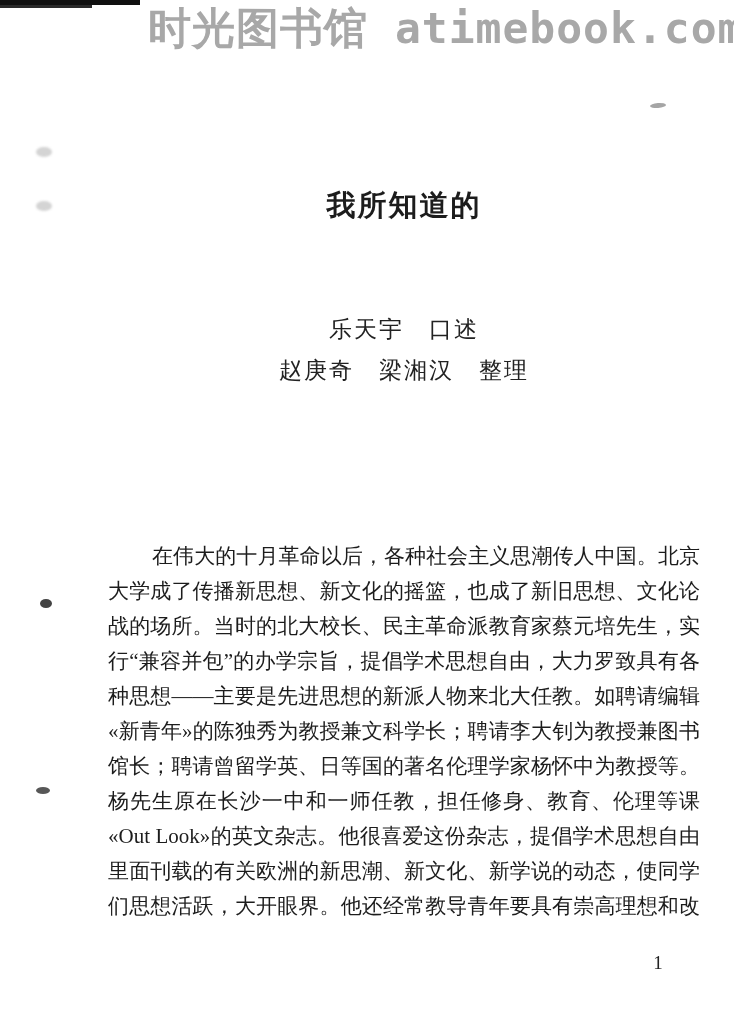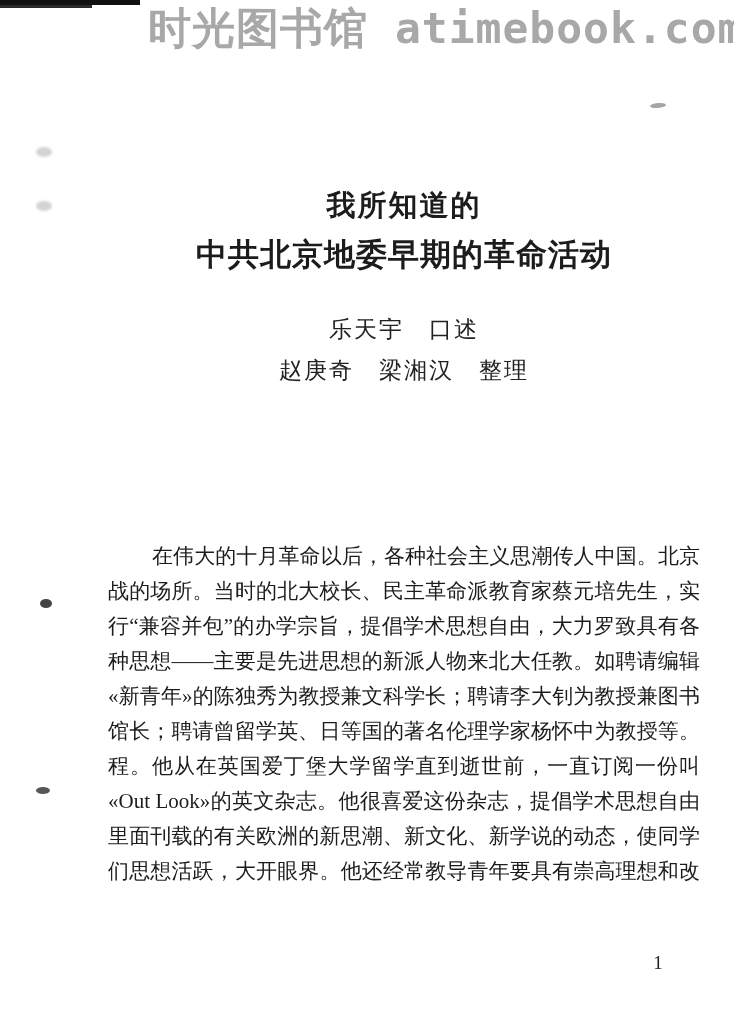--- a/index.html
+++ b/index.html
@@ -63,34 +63,34 @@
   <div class="artifact strip-b"></div>
   <div class="artifact speck speck-1"></div>
   <div class="artifact speck speck-2"></div>
   <div class="artifact speck speck-3"></div>
   <div class="artifact speck speck-4"></div>
   <div class="artifact speck speck-5"></div>
 
   <div class="watermark" style="color:#a8a8a8;">时光图书馆 atimebook.com</div>
 
   <div class="center-col title1">我所知道的</div>
-  <div class="center-col title2">中共北京地委早期的革命活动</div>
 
   <div class="center-col byline byline1">乐天宇　口述</div>
   <div class="center-col byline byline2">赵庚奇　梁湘汉　整理</div>
 
 
   <div class="body-text">
     <div class="body-line indent">在伟大的十月革命以后，各种社会主义思潮传人中国。北京</div>
+    <div class="body-line">大学成了传播新思想、新文化的摇篮，也成了新旧思想、文化论</div>
     <div class="body-line">战的场所。当时的北大校长、民主革命派教育家蔡元培先生，实</div>
     <div class="body-line">行“兼容并包”的办学宗旨，提倡学术思想自由，大力罗致具有各</div>
     <div class="body-line">种思想——主要是先进思想的新派人物来北大任教。如聘请编辑</div>
     <div class="body-line">«新青年»的陈独秀为教授兼文科学长；聘请李大钊为教授兼图书</div>
     <div class="body-line">馆长；聘请曾留学英、日等国的著名伦理学家杨怀中为教授等。</div>
-    <div class="body-line">程。他从在英国爱丁堡大学留学直到逝世前，一直订阅一份叫</div>
+    <div class="body-line">杨先生原在长沙一中和一师任教，担任修身、教育、伦理等课</div>
     <div class="body-line">«Out Look»的英文杂志。他很喜爱这份杂志，提倡学术思想自由</div>
     <div class="body-line">里面刊载的有关欧洲的新思潮、新文化、新学说的动态，使同学</div>
     <div class="body-line">们思想活跃，大开眼界。他还经常教导青年要具有崇高理想和改</div>
   </div>
 
   <div class="page-number">1</div>
 
 </div>
 
 </body></html>

